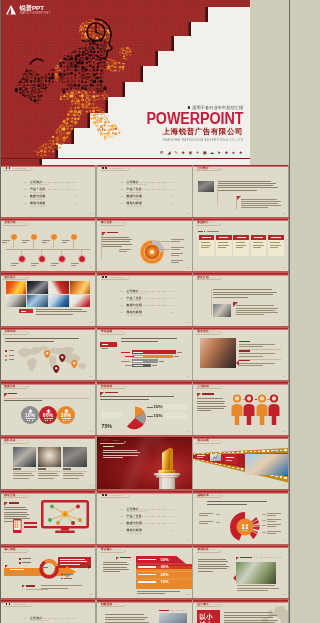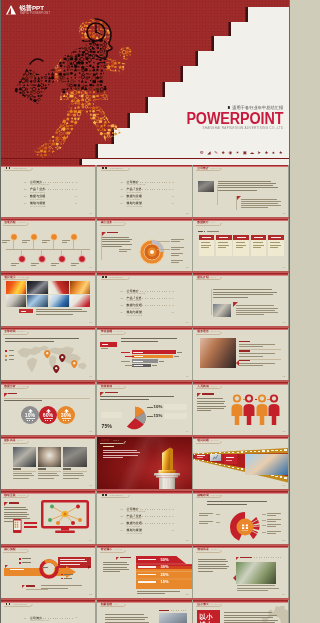--- a/index.html
+++ b/index.html
@@ -3,21 +3,21 @@
 <meta charset="utf-8">
 <title>PowerPoint Template Preview</title>
 <style>
   html,body{margin:0;padding:0;}
   body{width:290px;height:623px;overflow:hidden;background:#CFCCB9;
        font-family:"Liberation Sans","DejaVu Sans",sans-serif;
        -webkit-font-smoothing:antialiased;}
   #page{position:relative;width:290px;height:623px;overflow:hidden;}
 
   
-  #hero{position:relative;width:290px;height:164.5px;background:#9F2A2A;overflow:hidden;}
+  #hero{position:relative;width:250px;height:164.5px;background:#9F2A2A;overflow:hidden;}
   #hero .noise{position:absolute;inset:0;z-index:1;opacity:.22;
     background-image:radial-gradient(rgba(0,0,0,.5) .5px,transparent .55px),
                      radial-gradient(rgba(255,255,255,.18) .5px,transparent .55px);
     background-size:3px 3px,5px 5px;background-position:0 0,1px 2px;}
   #logo{position:absolute;left:5px;top:4px;display:flex;align-items:center;gap:2.5px;z-index:9;}
   .logo-mark{width:12px;height:12px;}
   .logo-txt{display:flex;flex-direction:column;line-height:1;}
   .logo-t1{font-size:6.2px;color:#ffffff;font-weight:bold;letter-spacing:0px;white-space:nowrap;}
   .logo-t2{font-size:3px;color:#dcb6b6;letter-spacing:.15px;margin-top:1.3px;white-space:nowrap;
            transform:scale(.92);transform-origin:left top;}
@@ -2126,20 +2126,21 @@
       </svg>
       <div class="logo-txt">
         <div class="logo-t1">锐普PPT</div>
         <div class="logo-t2">RAPID POWERPOINT</div>
       </div>
     </div>
 
     <div id="heroTitle">
       <div id="kicker"><span class="kicker-sq"></span><span>适用于各行业年中总结汇报</span></div>
       <div id="ppt">POWERPOINT</div>
+      <div id="cn">上海锐普广告有限公司</div>
       <div id="en">SHANGHAI RAPIDESIGN ADVERTISING CO.,LTD</div>
     </div>
 
     <div id="iconrow">
         <span class="hbadge">⚙</span>
         <span class="hbadge">◢</span>
         <span class="hbadge">✎</span>
         <span class="hbadge">♣</span>
         <span class="hbadge">◉</span>
         <span class="hbadge">☀</span>

